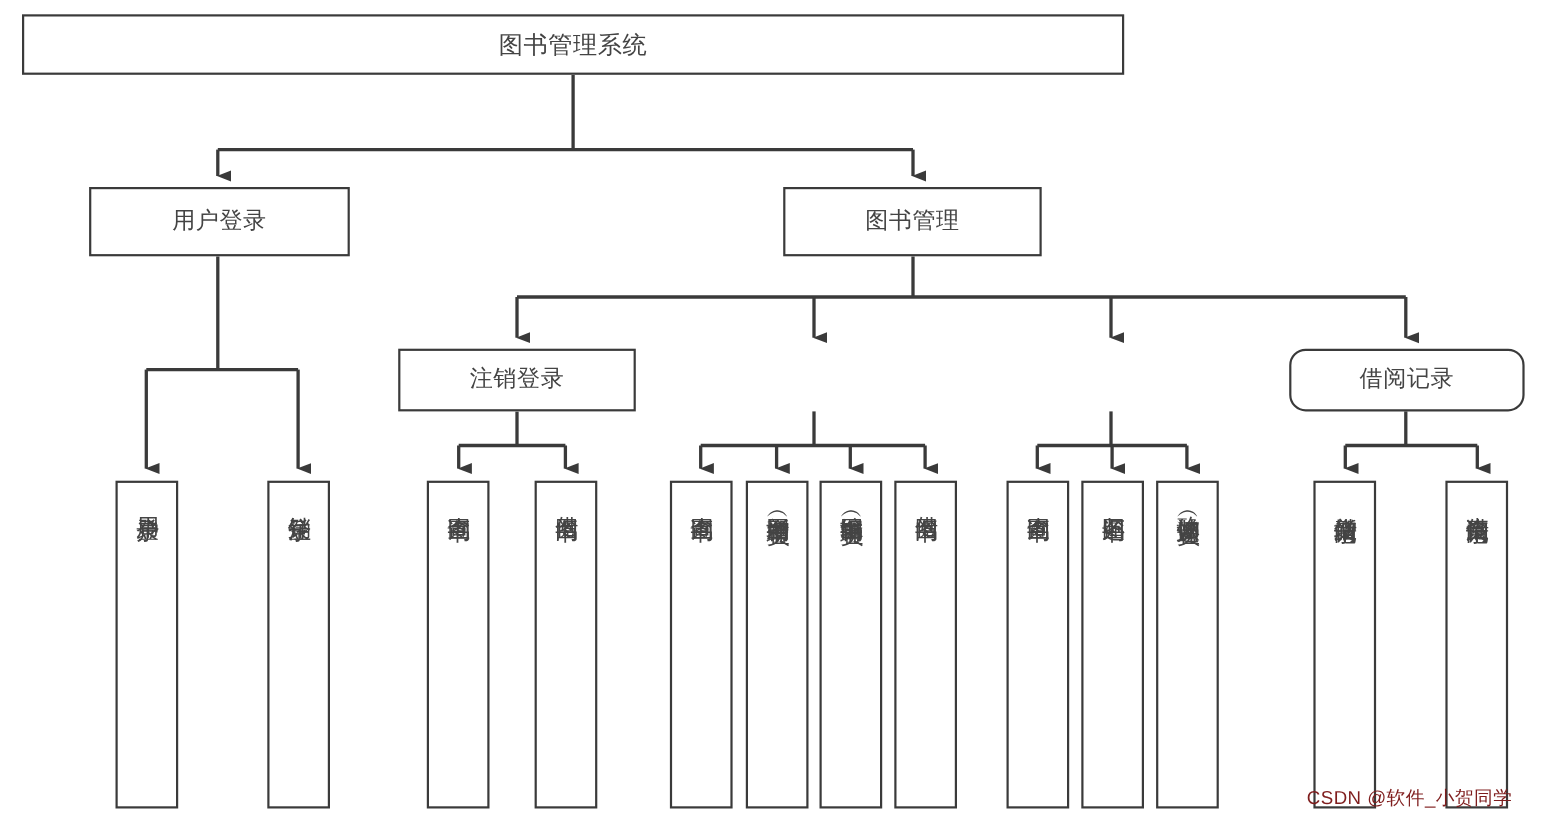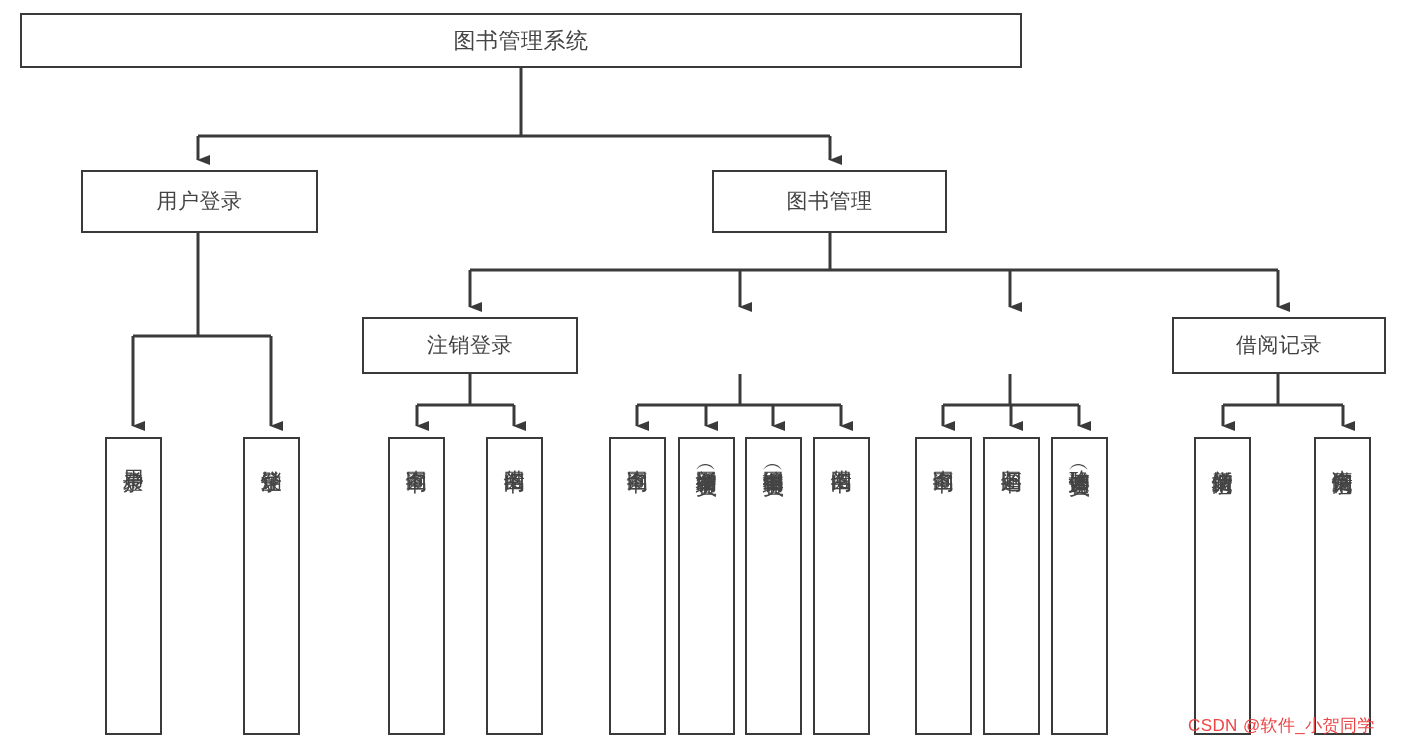--- a/index.html
+++ b/index.html
@@ -58,21 +58,21 @@
     font-size: 21px;
     line-height: 1.12;
     letter-spacing: 1px;
     white-space: nowrap;
   }
   .watermark {
     position: absolute;
     left: 1188px;
     top: 714px;
     font-size: 17px;
-    color: #ef4444;
+    color: #7f1d1d;
     white-space: nowrap;
     letter-spacing: 0.4px;
   }
 </style>
 </head>
 <body>
 
 <div id="canvas">
 
   <svg class="wires" viewBox="0 0 1405 747">
@@ -132,21 +132,21 @@
   <div class="node h" style="left:81px; top:170px; width:237px; height:63px;">
     <span class="lbl">用户登录</span>
   </div>
   <div class="node h" style="left:712px; top:170px; width:235px; height:63px;">
     <span class="lbl">图书管理</span>
   </div>
 
   <div class="node h" style="left:362px; top:317px; width:216px; height:57px;">
     <span class="lbl">注销登录</span>
   </div>
-  <div class="node h" style="left:1172px; top:317px; width:214px; height:57px;">
+  <div class="node h" style="left:1172px; top:317px; width:214px; height:57px;border-radius:15px;">
     <span class="lbl">借阅记录</span>
   </div>
 
   <div class="node v" style="left:105px; top:437px; width:57px; height:298px;">
     <span class="lbl">用户登录</span>
   </div>
   <div class="node v" style="left:243px; top:437px; width:57px; height:298px;">
     <span class="lbl">注销登录</span>
   </div>
 

